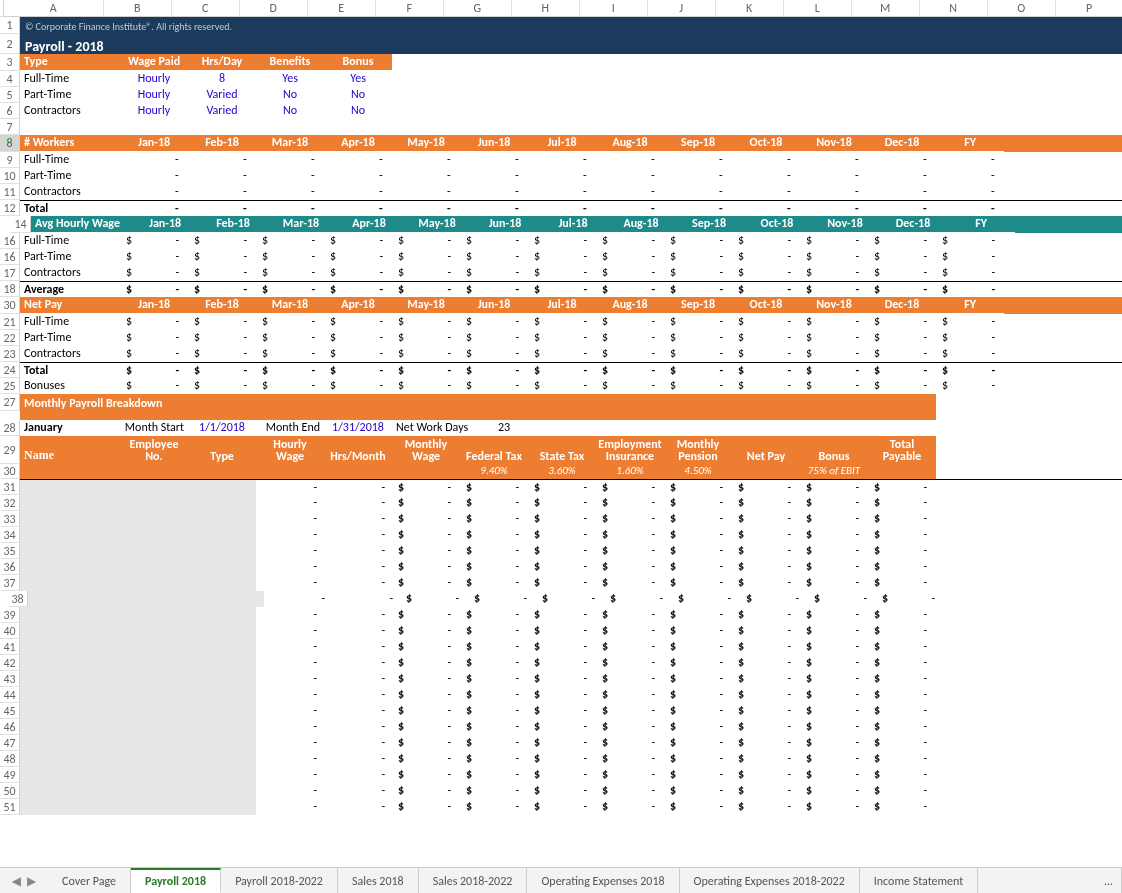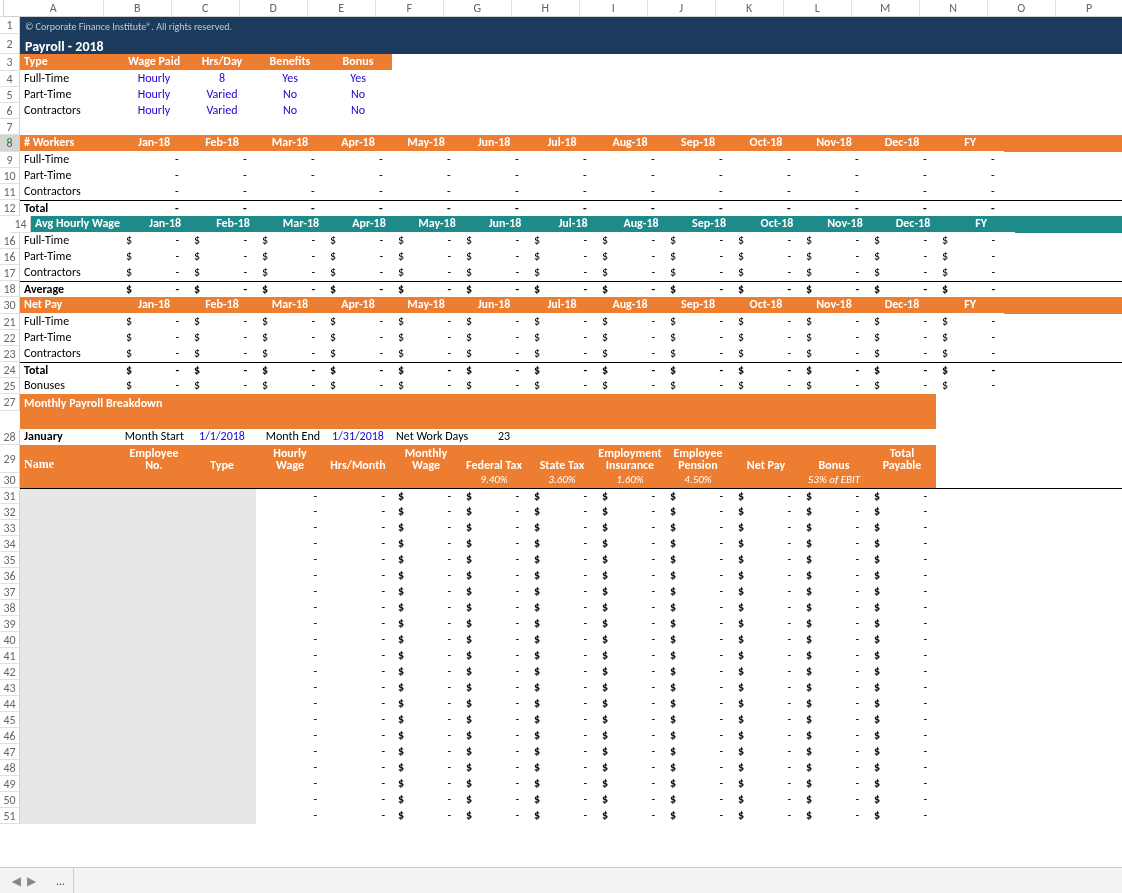--- a/index.html
+++ b/index.html
@@ -1023,21 +1023,21 @@
             <div class="dollarcell">
               <span>$</span>
               <span>-&nbsp;</span>
             </div>
           </div>
           <div class="rightedge "></div>
         </div>
       </div>
       <div class="rowline">
         <div class="rowhead" style="height: 17px; line-height: 17px;">27</div>
-        <div style="flex: 1 1 0%; display: flex; height: 35px;">
+        <div style="flex: 1 1 0%; display: flex; height: 26px;">
           <div class="hdr-orange hdr-left" style="width:916px;padding:2px 4px;">Monthly Payroll Breakdown</div>
           <div class="rightedge"></div>
         </div>
       </div>
       <div class="rowline">
         <div class="rowhead" style="height: 16px; line-height: 16px;">28</div>
         <div style="flex: 1 1 0%; display: flex; height: 16px;">
           <div class="td bold" style="width:100px;line-height:inherit;">January</div>
           <div class="td ar" style="width:68px;line-height:inherit;">Month Start</div>
           <div class="td blue" style="width:68px;line-height:inherit;">1/1/2018</div>
@@ -1053,42 +1053,42 @@
         <div style="flex: 1 1 0%; display: flex; height: 28px;">
           <div class="hdr-orange hdr-left" style="width:100px;padding:12px 4px 2px;font-family:Liberation Serif, serif;">Name</div>
           <div class="hdr-orange" style="width:68px;display:flex;align-items:flex-end;justify-content:center;padding:2px 2px;line-height:12px;white-space:normal;">Employee No.</div>
           <div class="hdr-orange" style="width:68px;display:flex;align-items:flex-end;justify-content:center;padding:2px 2px;line-height:12px;white-space:normal;">Type</div>
           <div class="hdr-orange" style="width:68px;display:flex;align-items:flex-end;justify-content:center;padding:2px 2px;line-height:12px;white-space:normal;">Hourly Wage</div>
           <div class="hdr-orange" style="width:68px;display:flex;align-items:flex-end;justify-content:center;padding:2px 2px;line-height:12px;white-space:normal;">Hrs/Month</div>
           <div class="hdr-orange" style="width:68px;display:flex;align-items:flex-end;justify-content:center;padding:2px 2px;line-height:12px;white-space:normal;">Monthly Wage</div>
           <div class="hdr-orange" style="width:68px;display:flex;align-items:flex-end;justify-content:center;padding:2px 2px;line-height:12px;white-space:normal;">Federal Tax</div>
           <div class="hdr-orange" style="width:68px;display:flex;align-items:flex-end;justify-content:center;padding:2px 2px;line-height:12px;white-space:normal;">State Tax</div>
           <div class="hdr-orange" style="width:68px;display:flex;align-items:flex-end;justify-content:center;padding:2px 2px;line-height:12px;white-space:normal;">Employment Insurance</div>
-          <div class="hdr-orange" style="width:68px;display:flex;align-items:flex-end;justify-content:center;padding:2px 2px;line-height:12px;white-space:normal;">Employee Pension</div>
+          <div class="hdr-orange" style="width:68px;display:flex;align-items:flex-end;justify-content:center;padding:2px 2px;line-height:12px;white-space:normal;">Monthly Pension</div>
           <div class="hdr-orange" style="width:68px;display:flex;align-items:flex-end;justify-content:center;padding:2px 2px;line-height:12px;white-space:normal;">Net Pay</div>
           <div class="hdr-orange" style="width:68px;display:flex;align-items:flex-end;justify-content:center;padding:2px 2px;line-height:12px;white-space:normal;">Bonus</div>
           <div class="hdr-orange" style="width:68px;display:flex;align-items:flex-end;justify-content:center;padding:2px 2px;line-height:12px;white-space:normal;">Total Payable</div>
           <div class="rightedge"></div>
         </div>
       </div>
       <div class="rowline">
         <div class="rowhead" style="height: 15px; line-height: 15px;">30</div>
         <div style="flex: 1 1 0%; display: flex; height: 15px;">
           <div class="hdr-orange" style="width:100px;"></div>
           <div class="hdr-orange sub" style="width:68px;text-align:center;font-size:11px;"></div>
           <div class="hdr-orange sub" style="width:68px;text-align:center;font-size:11px;"></div>
           <div class="hdr-orange sub" style="width:68px;text-align:center;font-size:11px;"></div>
           <div class="hdr-orange sub" style="width:68px;text-align:center;font-size:11px;"></div>
           <div class="hdr-orange sub" style="width:68px;text-align:center;font-size:11px;"></div>
           <div class="hdr-orange sub" style="width:68px;text-align:center;font-size:11px;">9.40%</div>
           <div class="hdr-orange sub" style="width:68px;text-align:center;font-size:11px;">3.60%</div>
           <div class="hdr-orange sub" style="width:68px;text-align:center;font-size:11px;">1.60%</div>
           <div class="hdr-orange sub" style="width:68px;text-align:center;font-size:11px;">4.50%</div>
           <div class="hdr-orange sub" style="width:68px;text-align:center;font-size:11px;"></div>
-          <div class="hdr-orange sub" style="width:68px;text-align:center;font-size:11px;">53% of EBIT</div>
+          <div class="hdr-orange sub" style="width:68px;text-align:center;font-size:11px;">75% of EBIT</div>
           <div class="hdr-orange sub" style="width:68px;text-align:center;font-size:11px;"></div>
           <div class="rightedge"></div>
         </div>
       </div>
       <div class="rowline">
         <div class="rowhead" style="height: 16px; line-height: 16px;">31</div>
         <div style="flex: 1 1 0%; display: flex; height: 16px; border-top: 1.5px solid rgb(0, 0, 0);">
           <div class="td grey" style="width:100px;"></div>
           <div class="td grey" style="width:68px;"></div>
           <div class="td grey" style="width:68px;"></div>
@@ -1493,21 +1493,21 @@
           <div class="td" style="width:68px;">
             <div class="dollarcell">
               <span class="bold">$</span>
               <span>-&nbsp;</span>
             </div>
           </div>
           <div class="rightedge"></div>
         </div>
       </div>
       <div class="rowline">
-        <div class="rowhead" style="height: 16px; line-height: 16px;">38</div>
+        <div class="rowhead" style="height: 16px; line-height: 16px; margin-left: 8px;">38</div>
         <div style="flex: 1 1 0%; display: flex; height: 16px;">
           <div class="td grey" style="width:100px;"></div>
           <div class="td grey" style="width:68px;"></div>
           <div class="td grey" style="width:68px;"></div>
           <div class="td ar" style="width:68px;">-&nbsp;</div>
           <div class="td ar" style="width:68px;">-&nbsp;</div>
           <div class="td" style="width:68px;">
             <div class="dollarcell">
               <span class="bold">$</span>
               <span>-&nbsp;</span>
@@ -2325,16 +2325,26 @@
           <div class="rightedge"></div>
         </div>
       </div>
     </div>
 
   <div class="sheet-tabs">
     <div class="navpad">
       <span>◀</span>
       <span>▶</span>
     </div>
+    <div id="tabs" style="display:flex; flex:1; overflow:hidden;">
+        <div class="tab">Cover Page</div>
+        <div class="tab active">Payroll 2018</div>
+        <div class="tab">Payroll 2018-2022</div>
+        <div class="tab">Sales 2018</div>
+        <div class="tab">Sales 2018-2022</div>
+        <div class="tab">Operating Expenses 2018</div>
+        <div class="tab">Operating Expenses 2018-2022</div>
+        <div class="tab">Income Statement</div>
+      </div>
     <div class="tab more">...</div>
   </div>
 
 </div>
 
 </body></html>

